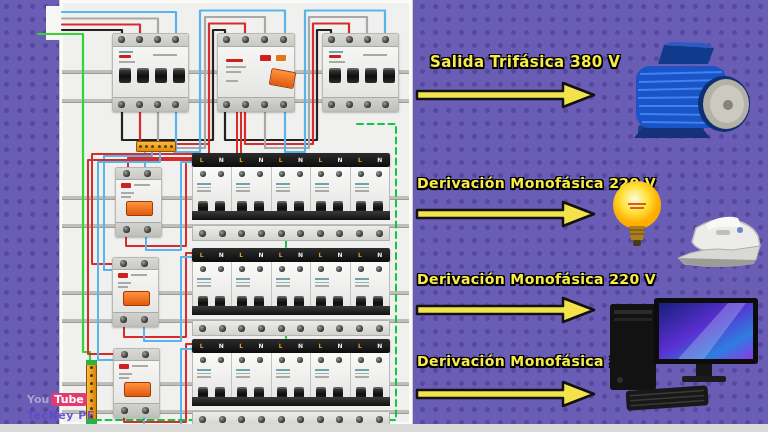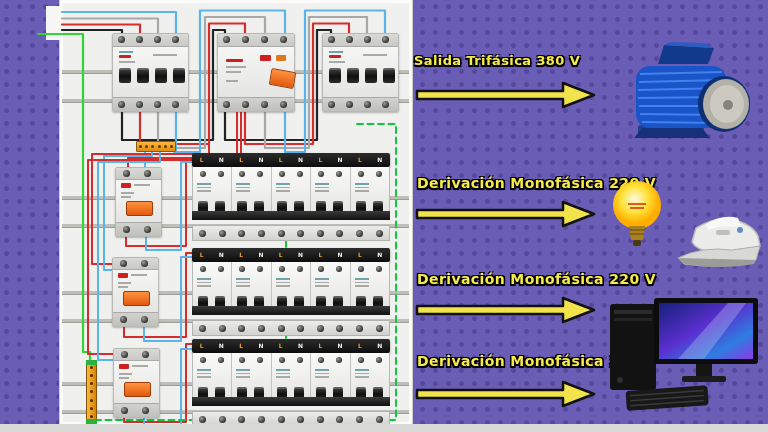--- a/index.html
+++ b/index.html
@@ -508,21 +508,21 @@
   <div class="gbar">
       <i></i>
       <i></i>
       <i></i>
       <i></i>
       <i></i>
       <i></i>
       <i></i>
     </div>
 
-  <div class="out-label" style="left:414px;top:53px;font-size:13px">Salida Trifásica 380 V</div>
+  <div class="out-label" style="left:430px;top:53px;font-size:15px">Salida Trifásica 380 V</div>
   <div class="out-label" style="left:417px;top:175px;font-size:14px">Derivación Monofásica 220 V</div>
   <div class="out-label" style="left:417px;top:271px;font-size:14px">Derivación Monofásica 220 V</div>
   <div class="out-label" style="left:417px;top:353px;font-size:14px">Derivación Monofásica 220 V</div>
 
   <svg class="arrow" style="left:414px;top:80px" width="184" height="30">
       <polygon points="3,11 149,11 149,3 180,15 149,27 149,19 3,19" fill="#f2e24c" stroke="#111" stroke-width="2.5" stroke-linejoin="round"></polygon>
     </svg>
   <svg class="arrow" style="left:414px;top:199px" width="184" height="30">
       <polygon points="3,11 149,11 149,3 180,15 149,27 149,19 3,19" fill="#f2e24c" stroke="#111" stroke-width="2.5" stroke-linejoin="round"></polygon>
     </svg>
@@ -603,15 +603,19 @@
       <rect x="18" y="92" width="82" height="20" rx="4" fill="#181818"></rect>
       <g stroke="#3a3a3a" stroke-width="1.5">
         <line x1="22" y1="97" x2="96" y2="97"></line>
           <line x1="22" y1="102" x2="96" y2="102"></line>
           <line x1="22" y1="107" x2="96" y2="107"></line>
       </g>
     </g>
   </svg>
 
 
+  <div class="wm">
+    <span class="you">You</span><span class="tube">Tube</span>
+    <span class="chan">TecNey PE</span>
+  </div>
 
   <div class="bottom-strip"></div>
 </div>
 
 </body></html>

